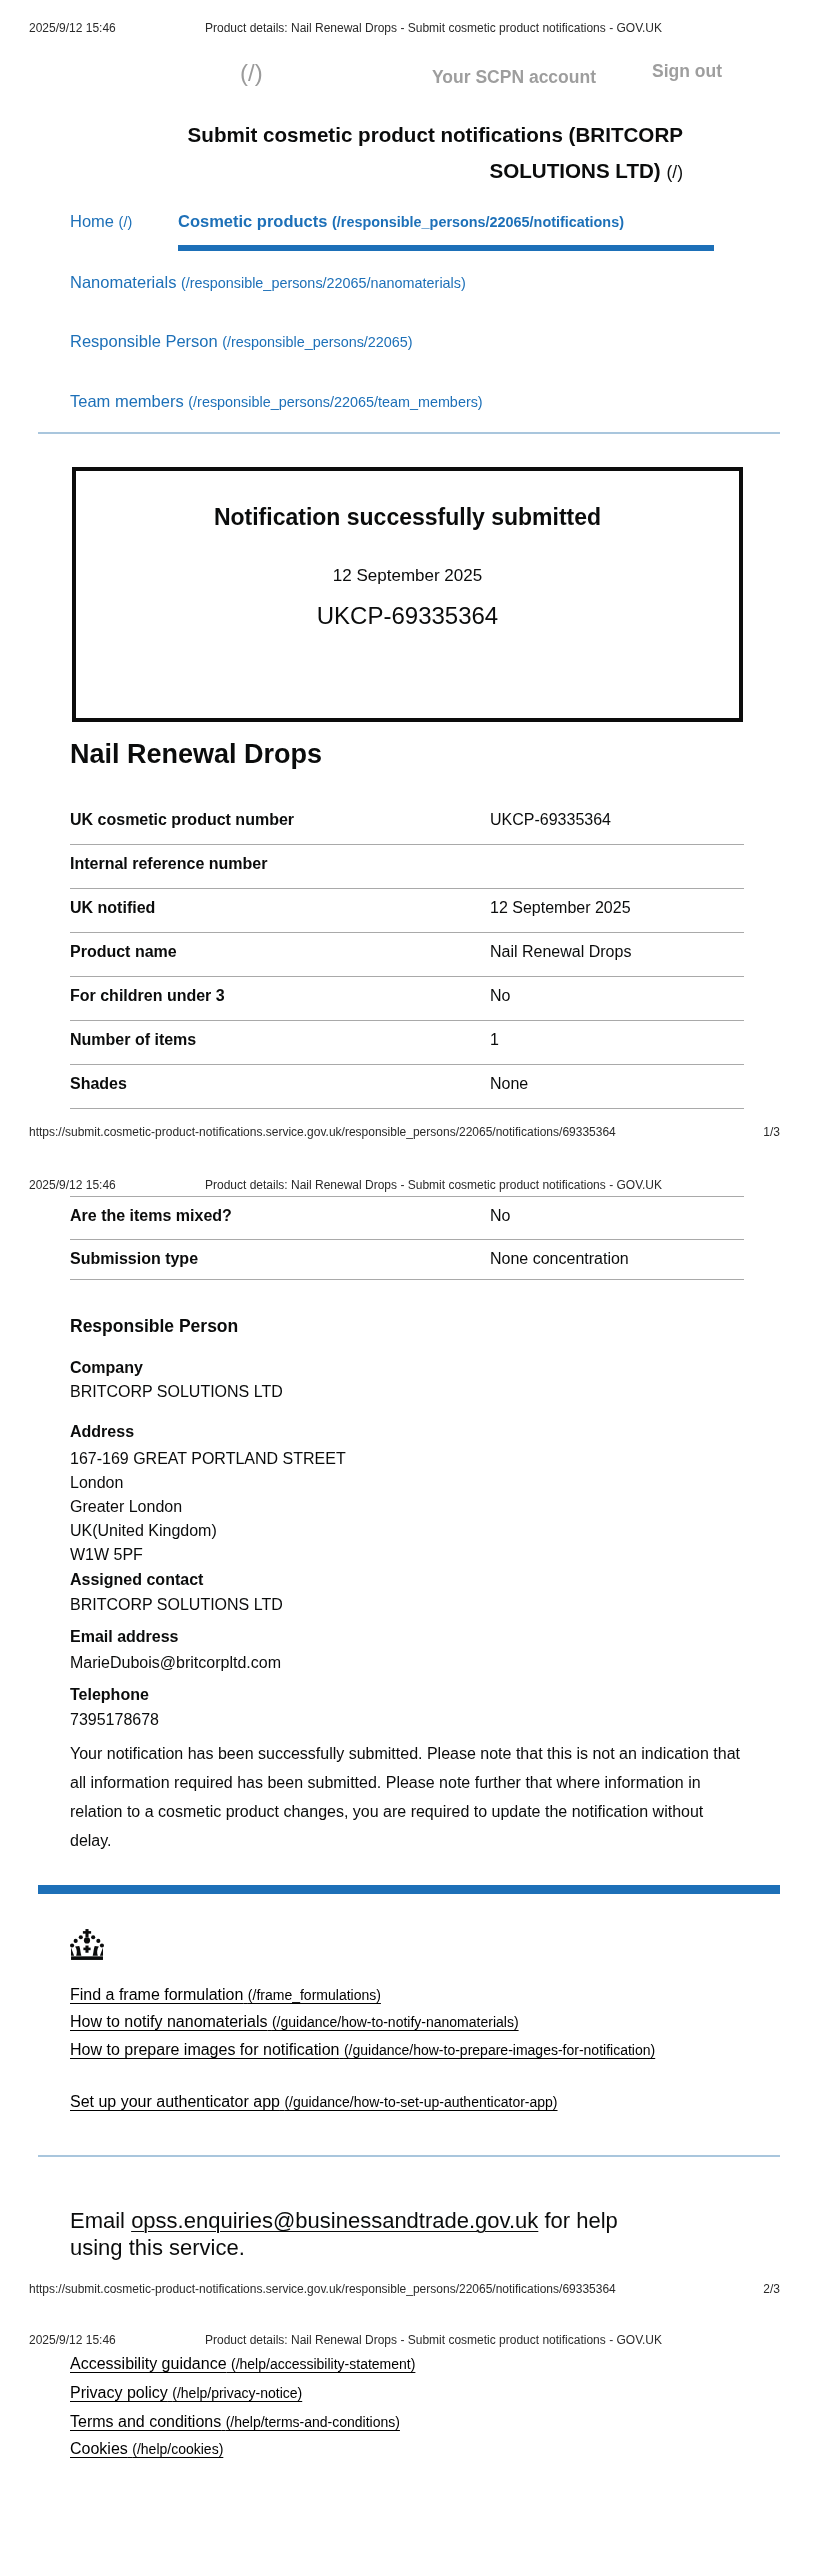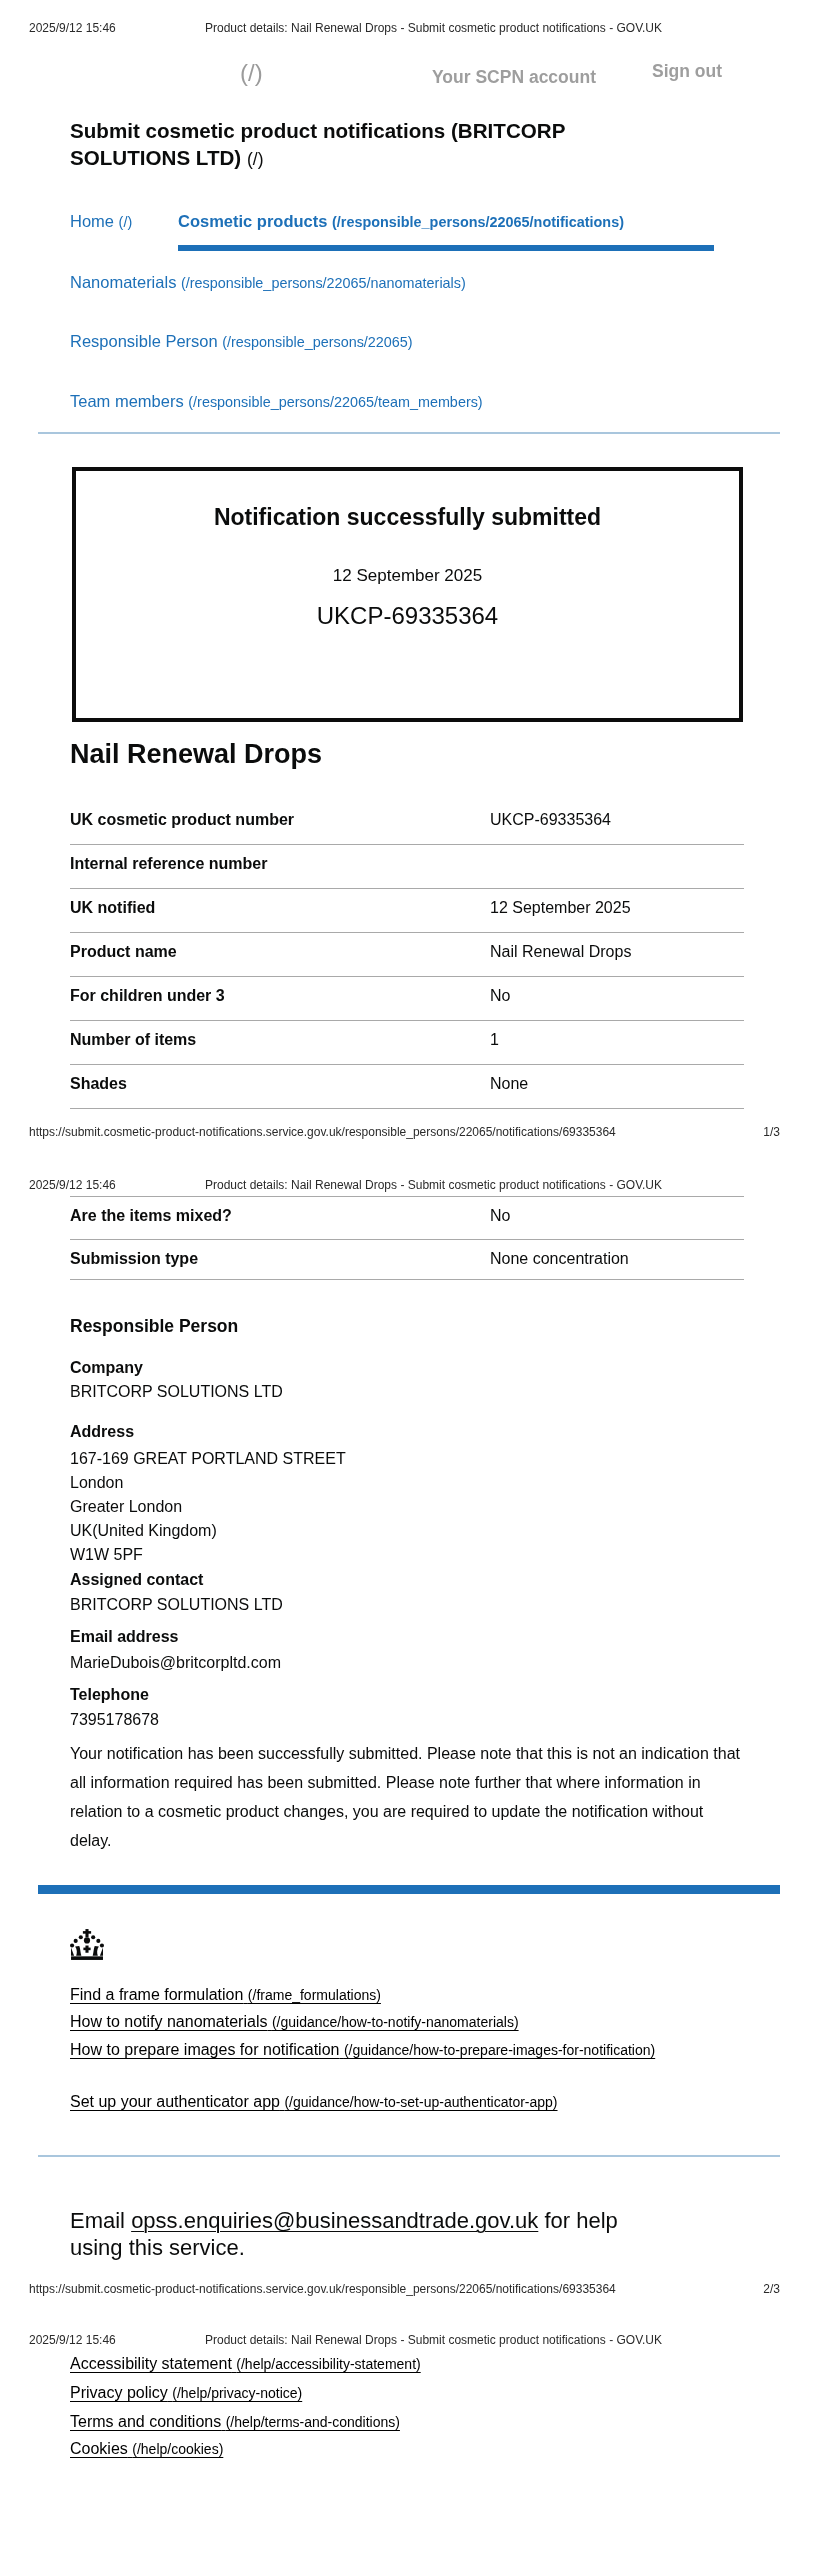--- a/index.html
+++ b/index.html
@@ -10,21 +10,21 @@
   .abs{position:absolute;}
   
   .meta{font-size:12px;color:#2a2a2a;white-space:nowrap;}
   .meta-center{left:0;width:817px;text-align:center;padding-left:25px;}
   .meta-url{left:29px;}
   .meta-page{right:37px;}
   
   .logo-link{font-size:24px;color:#9b9b9b;}
   .acct-link{font-size:17.5px;font-weight:bold;color:#9e9e9e;white-space:nowrap;}
   
-  .h1{left:70px;width:613px;font-size:20.6px;font-weight:bold;line-height:27px;}
+  .h1{left:70px;width:613px;font-size:20.6px;font-weight:bold;line-height:36px;text-align:right;}
   .h1 .suffix{font-weight:normal;font-size:17.5px;}
   .h2{left:70px;font-size:27px;font-weight:bold;}
   
   .nav-link{font-size:16.5px;color:#1d70b8;white-space:nowrap;}
   .nav-link .url{font-size:14.4px;}
   .tab-bar{background:#1d70b8;height:6.2px;}
   .hr-blue{height:1.5px;background:#a9c6dd;}
   
   .confirm-box{left:72px;top:467px;width:663px;height:247px;border:4.1px solid #0c0c0c;}
   .confirm-title{left:0;width:100%;text-align:center;font-size:23px;font-weight:bold;}
@@ -185,17 +185,17 @@
 <div class="abs hr-blue" style="left:38px;top:2155px;width:742px;"></div>
 
 <div class="abs help-email" style="top:2207px;"><span>Email </span><span class="email">opss.enquiries@businessandtrade.gov.uk</span><span> for help using this service.</span></div>
 
 <div class="abs meta meta-url" style="top:2282px;">https://submit.cosmetic-product-notifications.service.gov.uk/responsible_persons/22065/notifications/69335364</div>
 <div class="abs meta meta-page" style="top:2282px;">2/3</div>
 
 <div class="abs meta" style="left:29px;top:2333px;">2025/9/12 15:46</div>
 <div class="abs meta meta-center" style="top:2333px;">Product details: Nail Renewal Drops - Submit cosmetic product notifications - GOV.UK</div>
 
-<div class="abs flink" style="top:2353px;"><span>Accessibility statement</span> <span class="url">(/help/accessibility-statement)</span></div>
+<div class="abs flink" style="top:2353px;"><span>Accessibility guidance</span> <span class="url">(/help/accessibility-statement)</span></div>
 <div class="abs flink" style="top:2382px;"><span>Privacy policy</span> <span class="url">(/help/privacy-notice)</span></div>
 <div class="abs flink" style="top:2411px;"><span>Terms and conditions</span> <span class="url">(/help/terms-and-conditions)</span></div>
 <div class="abs flink" style="top:2438px;"><span>Cookies</span> <span class="url">(/help/cookies)</span></div>
 
 
 </body></html>

